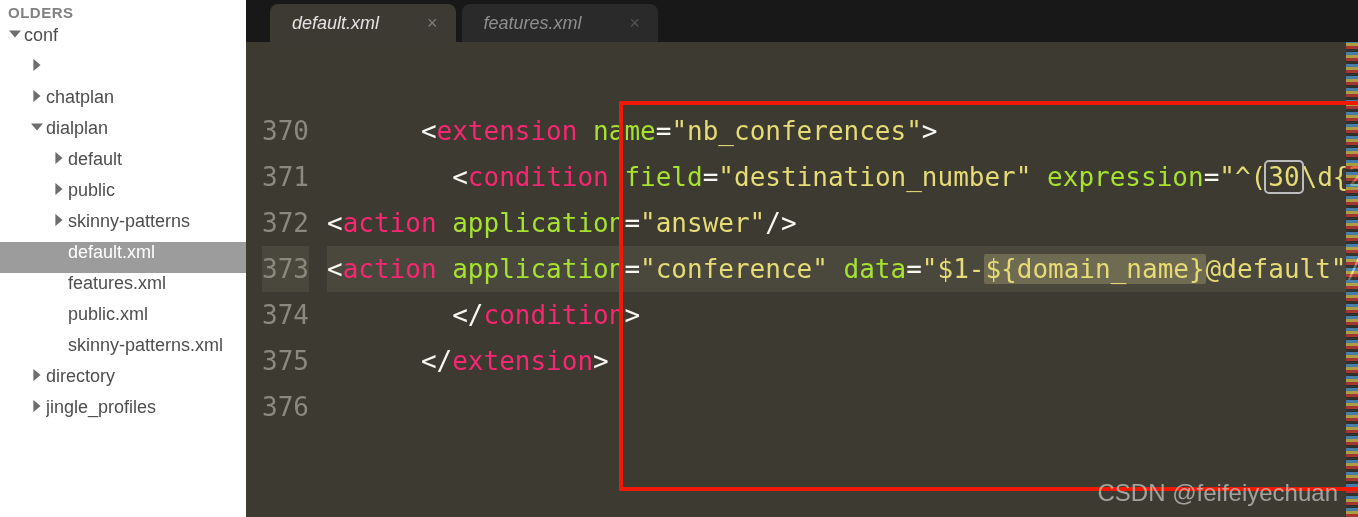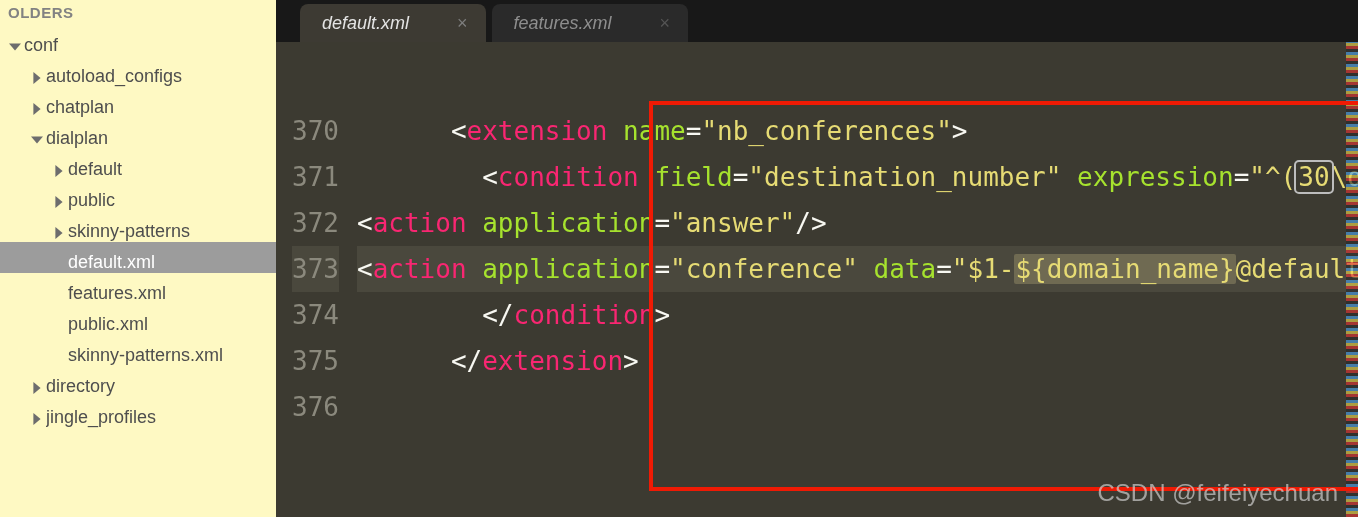--- a/index.html
+++ b/index.html
@@ -2,25 +2,25 @@
 <html><head>
 <meta charset="utf-8">
 <style>
   * { margin:0; padding:0; box-sizing:border-box; }
   html,body { width:1358px; height:517px; overflow:hidden; background:#2b2b2b;
               font-family:"Helvetica Neue", Arial, sans-serif; }
 
   .app { display:flex; width:100%; height:100%; }
 
   
-  .sidebar { width:276px; height:100%; background:#fef9c3; color:#4e4e4e;
+  .sidebar { width:246px; height:100%; background:#ffffff; color:#4e4e4e;
              font-size:18px; overflow:hidden; user-select:none; }
   .sidebar-header { padding:4px 8px; font-size:15px; font-weight:600;
                     letter-spacing:.5px; color:#828282; }
-  .tree-row { display:flex; align-items:flex-end; height:31px; padding:0 24px 0 0;
+  .tree-row { display:flex; align-items:flex-start; height:31px; padding:0 24px 0 0;
               white-space:nowrap; overflow:hidden; }
   .tree-row.clickable { cursor:default; }
   .tree-row.selected { background:#9c9c9c; color:#fff; }
   .tw { display:flex; align-items:center; justify-content:center;
         width:18px; height:18px; flex:0 0 18px; }
   .tw svg { width:12px; height:12px; }
   .indent { display:inline-block; flex-shrink:0; }
   .row-label { overflow:hidden; text-overflow:clip; }
 
   
@@ -88,21 +88,20 @@
           </span>
           <span class="row-label">conf</span>
         </div>
         <div class="tree-row clickable">
           <span class="indent" style="width: 28px;"></span>
           <span class="tw">
             <svg viewBox="0 0 10 10">
               <path d="M2 0 L8 5 L2 10 Z" fill="#6d6d6d"></path>
             </svg>
           </span>
-          <span class="row-label">autoload_configs</span>
         </div>
         <div class="tree-row clickable">
           <span class="indent" style="width: 28px;"></span>
           <span class="tw">
             <svg viewBox="0 0 10 10">
               <path d="M2 0 L8 5 L2 10 Z" fill="#6d6d6d"></path>
             </svg>
           </span>
           <span class="row-label">chatplan</span>
         </div>

